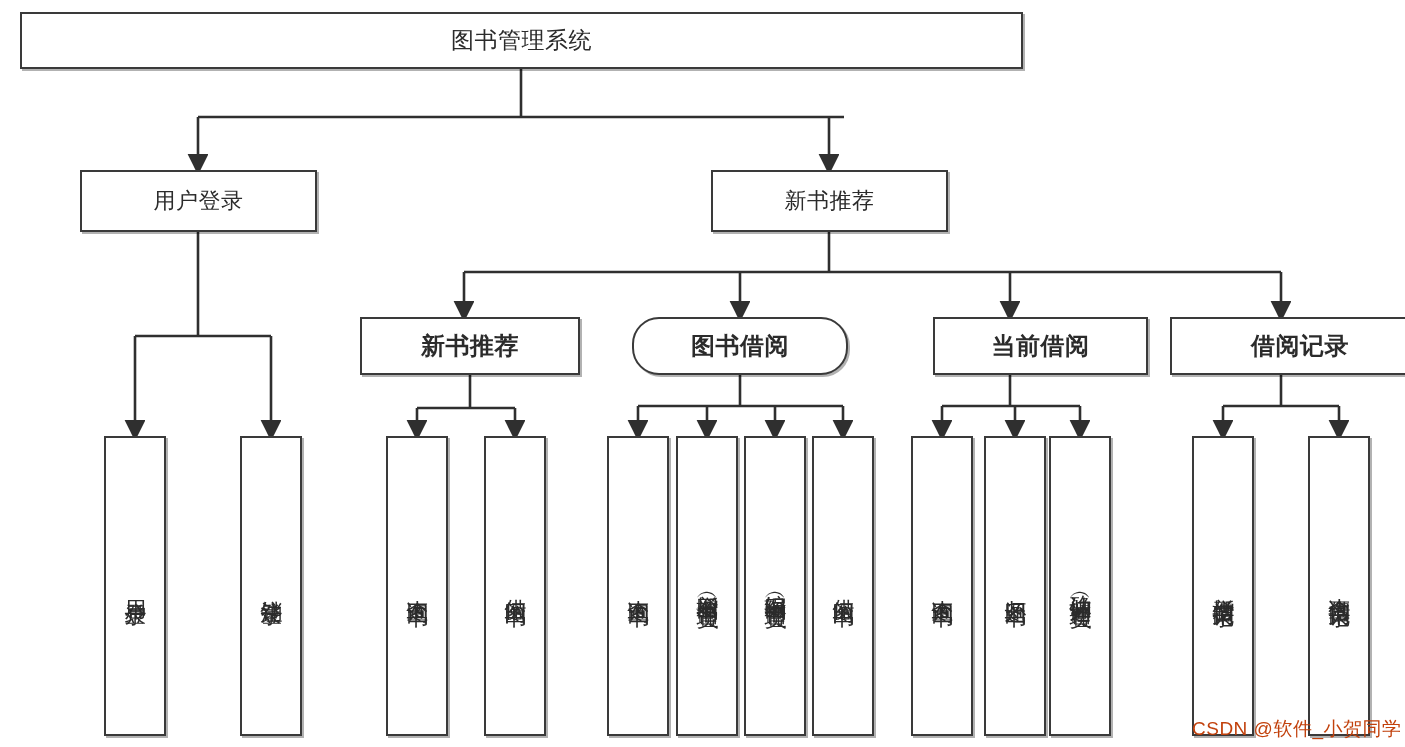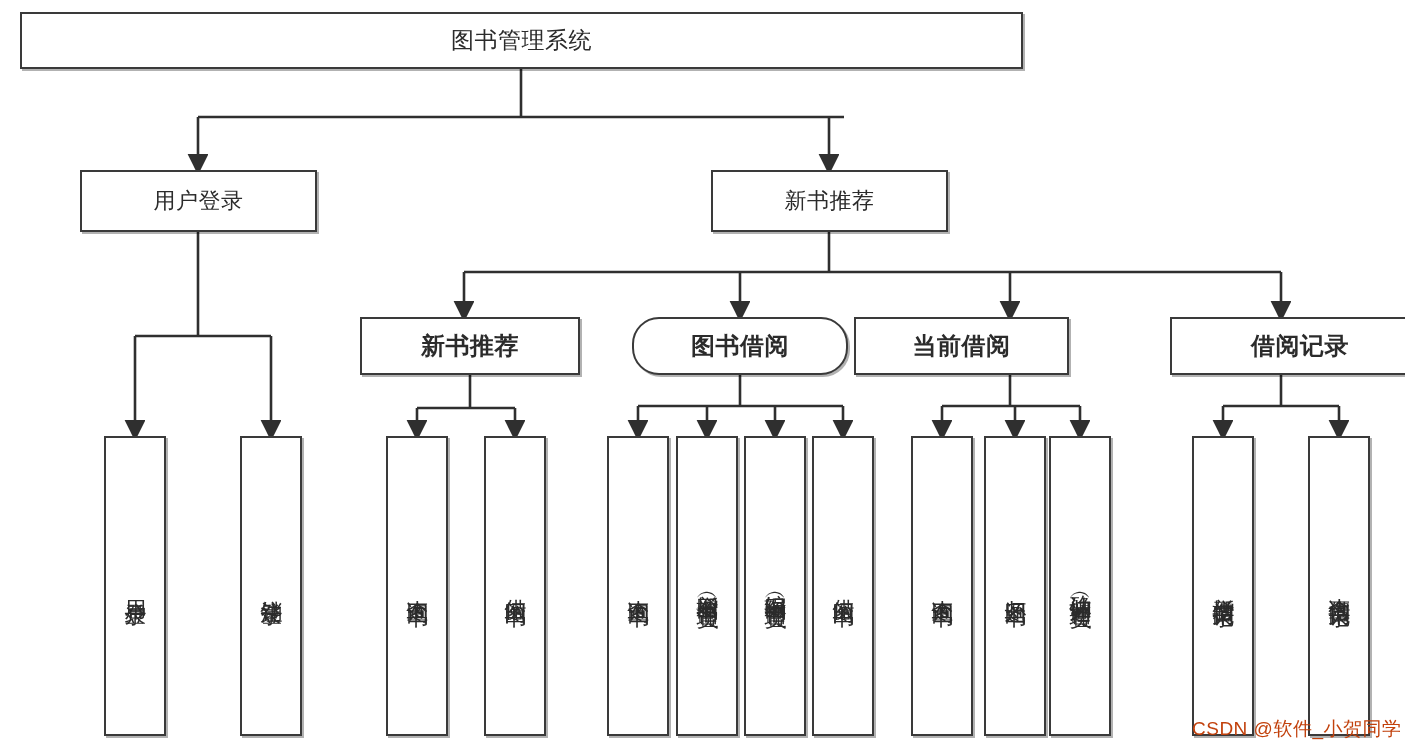--- a/index.html
+++ b/index.html
@@ -144,21 +144,21 @@
   <div class="node level2" style="left: 711px; top: 170px; width: 237px; height: 62px;">
     <span class="node-label">新书推荐</span>
   </div>
 
   <div class="node level3" style="left: 360px; top: 317px; width: 220px; height: 58px;">
     <span class="node-label">新书推荐</span>
   </div>
   <div class="node level3" style="left: 632px; top: 317px; width: 216px; height: 58px; border-radius: 27px;">
     <span class="node-label">图书借阅</span>
   </div>
-  <div class="node level3" style="left: 854px; top: 317px; width: 215px; height: 58px;">
+  <div class="node level3" style="left: 933px; top: 317px; width: 215px; height: 58px;">
     <span class="node-label">当前借阅</span>
   </div>
   <div class="node level3" style="left: 1170px; top: 317px; width: 260px; height: 58px;">
     <span class="node-label">借阅记录</span>
   </div>
 
   <div class="node leaf" style="left: 104px; top: 436px; width: 62px; height: 300px;">
     <span class="node-label">用户登录</span>
   </div>
   <div class="node leaf" style="left: 240px; top: 436px; width: 62px; height: 300px;">

